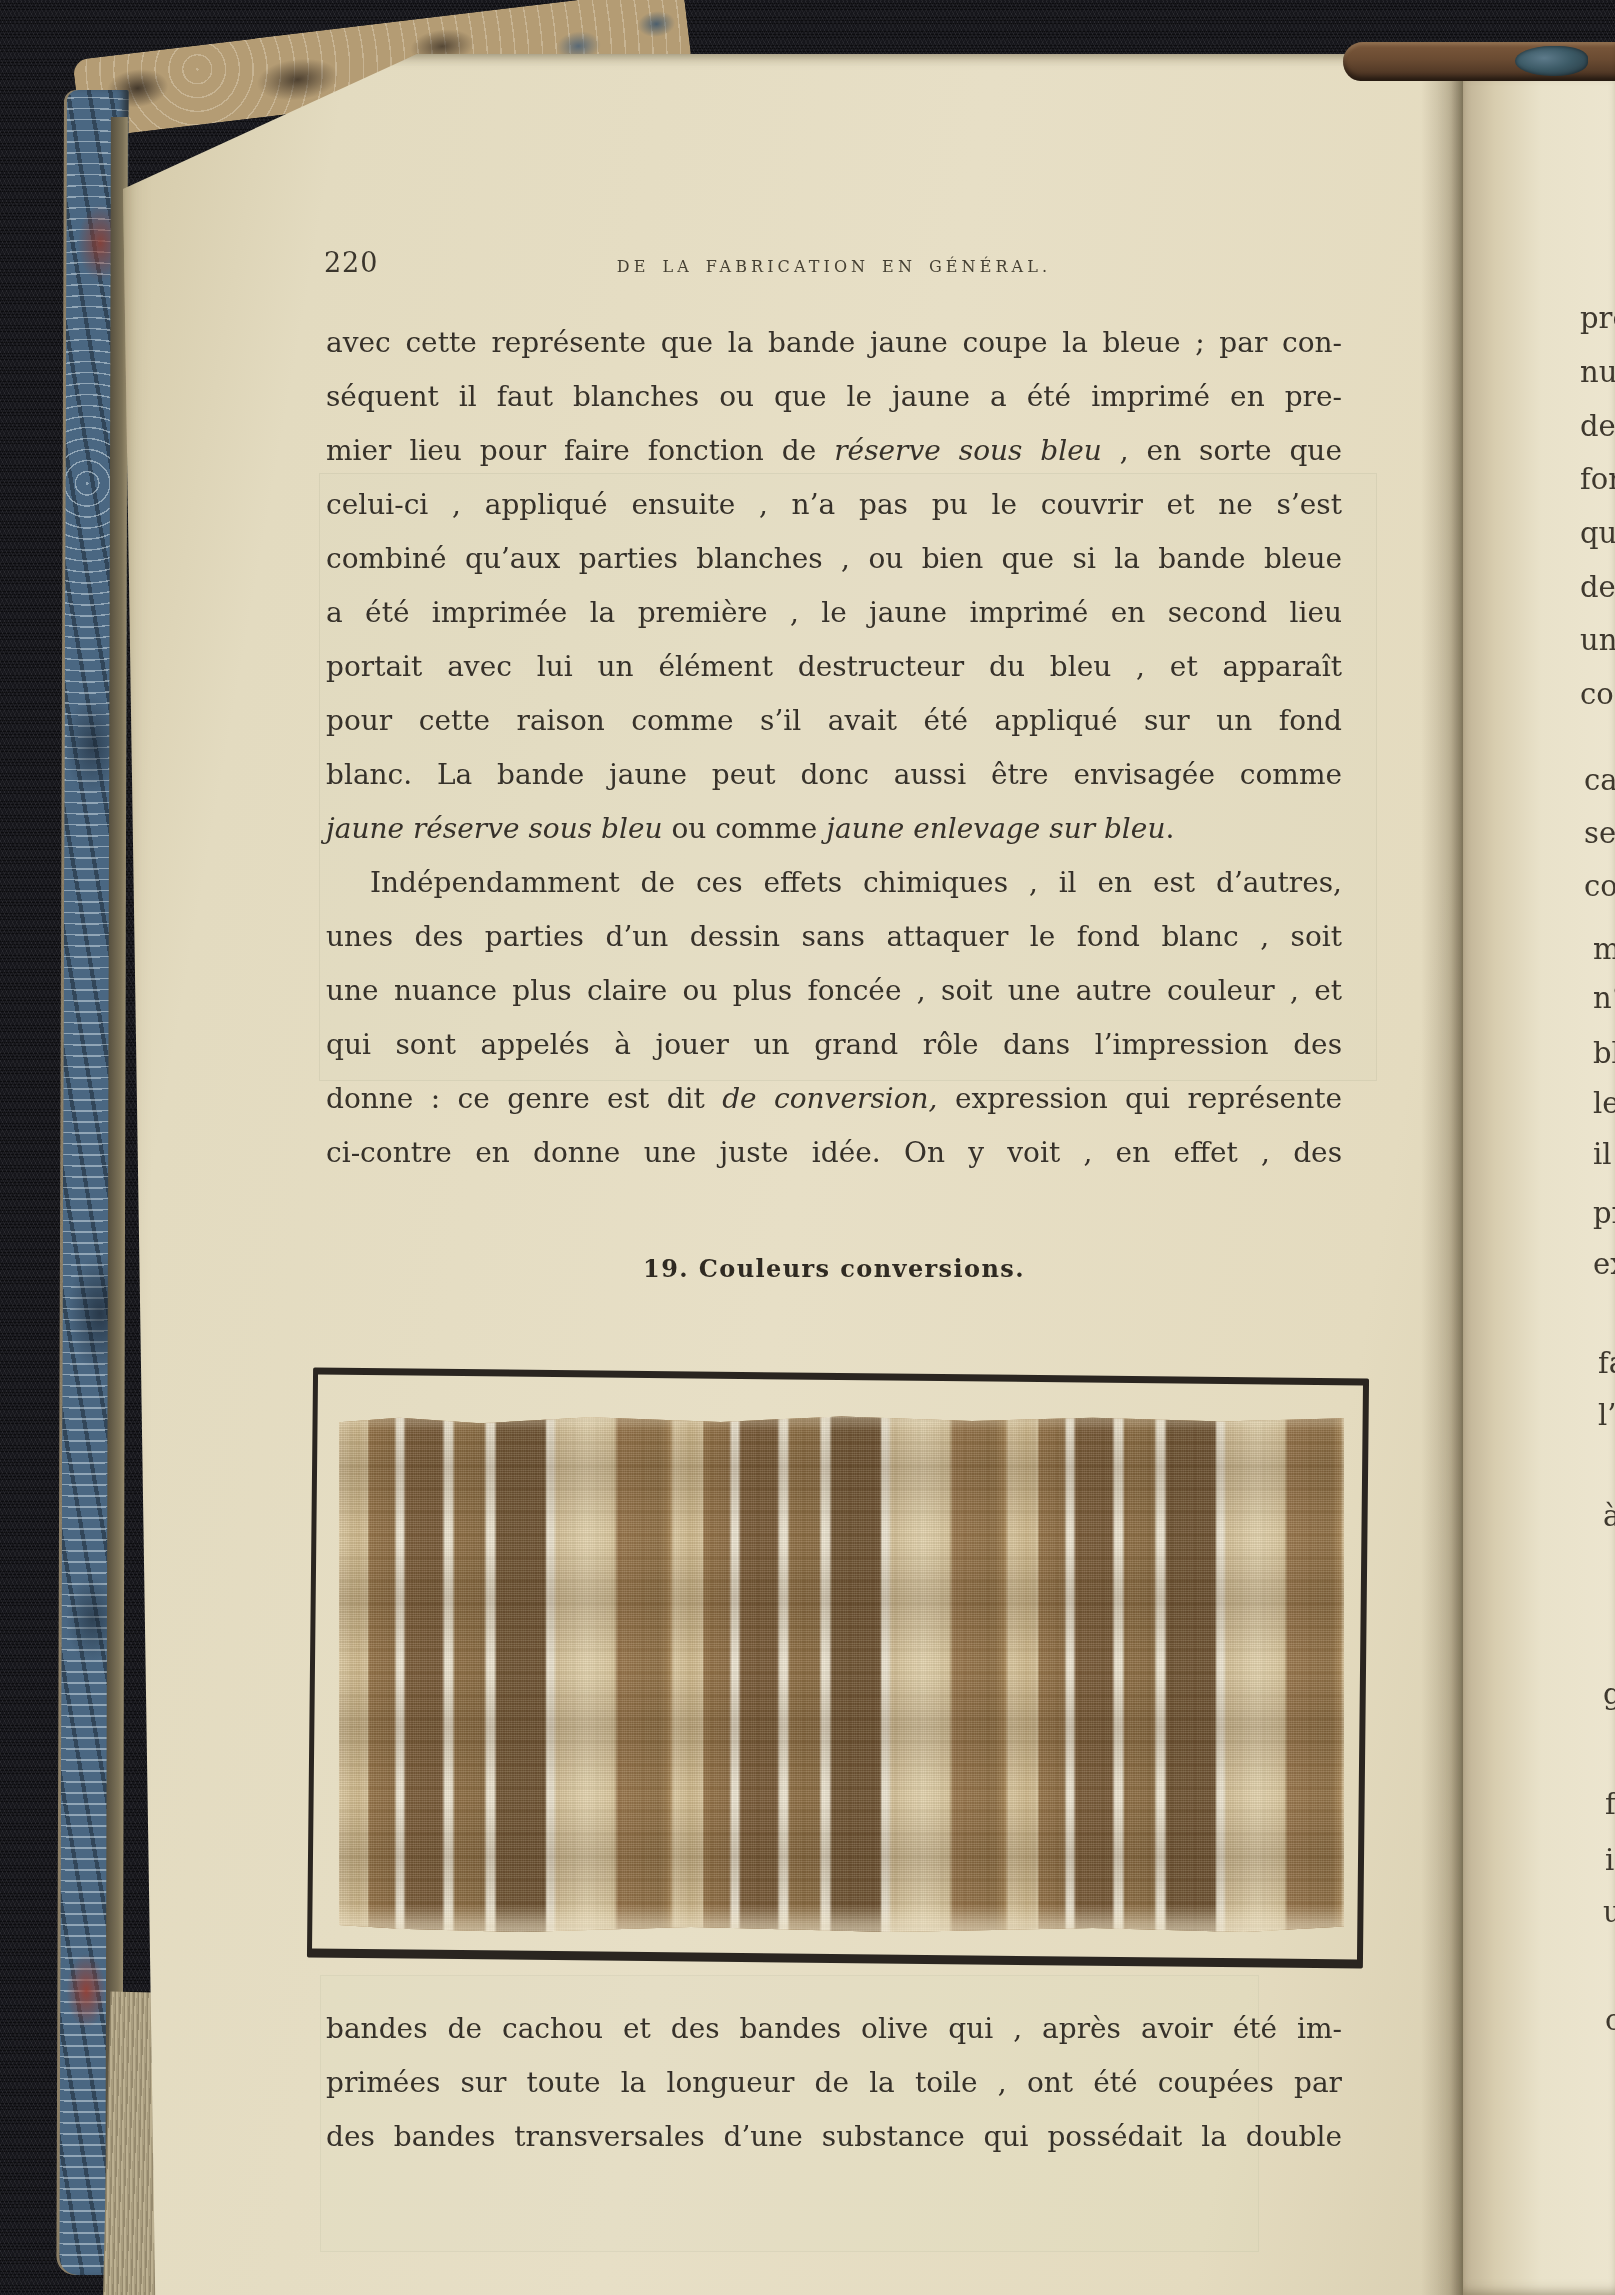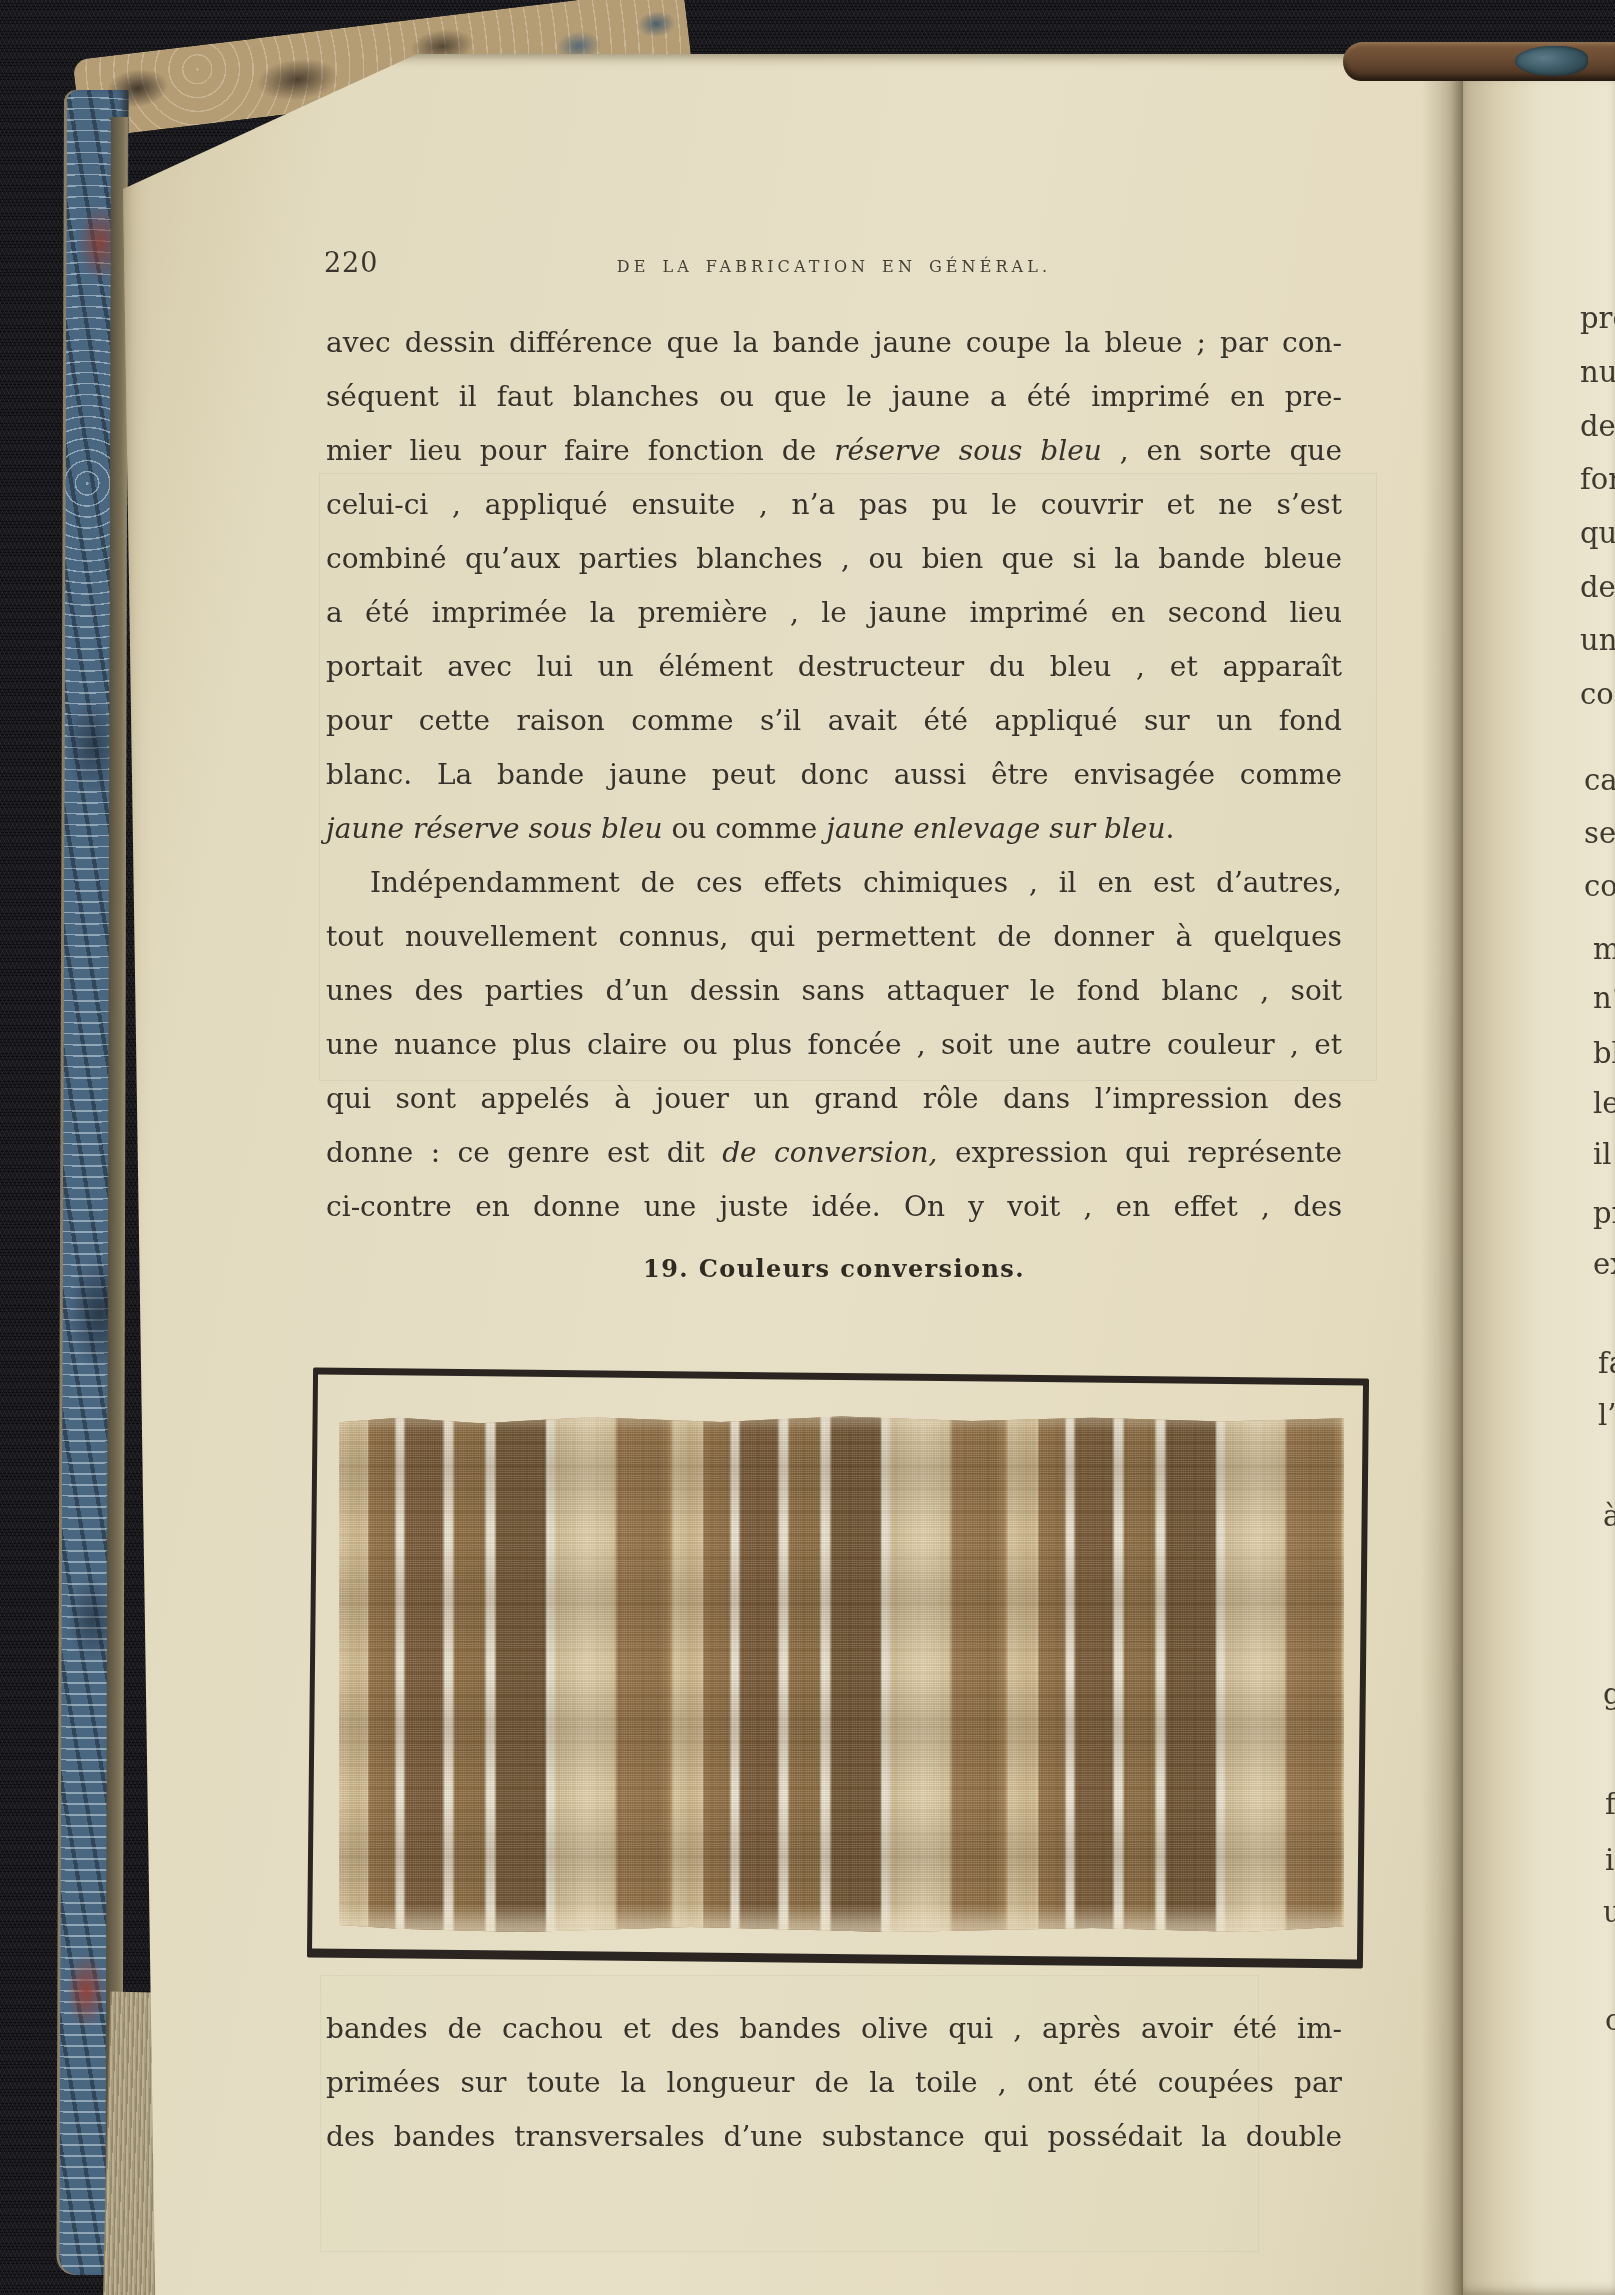--- a/index.html
+++ b/index.html
@@ -170,32 +170,31 @@
   <div class="page-stack-bottom"></div>
 
   <div class="page-left">
     <div class="ghost ghost-1"></div>
     <div class="ghost ghost-2"></div>
 
     <div class="pagenum">220</div>
     <div class="runhead">DE LA FABRICATION EN GÉNÉRAL.</div>
 
     <div class="bodytext">
-        <div class="line"><span>avec dessin différence que la bande jaune coupe la bleue ; par con-</span></div>
+        <div class="line"><span>avec cette représente que la bande jaune coupe la bleue ; par con-</span></div>
         <div class="line"><span>séquent il faut blanches ou que le jaune a été imprimé en pre-</span></div>
         <div class="line"><span>mier lieu pour faire fonction de </span><span class="it">réserve sous bleu</span><span> , en sorte que</span></div>
         <div class="line"><span>celui-ci , appliqué ensuite , n’a pas pu le couvrir et ne s’est</span></div>
         <div class="line"><span>combiné qu’aux parties blanches , ou bien que si la bande bleue</span></div>
         <div class="line"><span>a été imprimée la première , le jaune imprimé en second lieu</span></div>
         <div class="line"><span>portait avec lui un élément destructeur du bleu , et apparaît</span></div>
         <div class="line"><span>pour cette raison comme s’il avait été appliqué sur un fond</span></div>
         <div class="line"><span>blanc. La bande jaune peut donc aussi être envisagée comme</span></div>
         <div class="line noj"><span class="it">jaune réserve sous bleu</span><span> ou comme </span><span class="it">jaune enlevage sur bleu</span><span>.</span></div>
         <div class="line ind"><span>Indépendamment de ces effets chimiques , il en est d’autres,</span></div>
-        <div class="line"><span>tout nouvellement connus, qui permettent de donner à quelques</span></div>
         <div class="line"><span>unes des parties d’un dessin sans attaquer le fond blanc , soit</span></div>
         <div class="line"><span>une nuance plus claire ou plus foncée , soit une autre couleur , et</span></div>
         <div class="line"><span>qui sont appelés à jouer un grand rôle dans l’impression des</span></div>
         <div class="line"><span>donne : ce genre est dit </span><span class="it">de conversion,</span><span> expression qui représente</span></div>
         <div class="line"><span>ci-contre en donne une juste idée. On y voit , en effet , des</span></div>
       </div>
 
     <div class="caption">19. Couleurs conversions.</div>
 
     <div class="fig-frame"></div>

